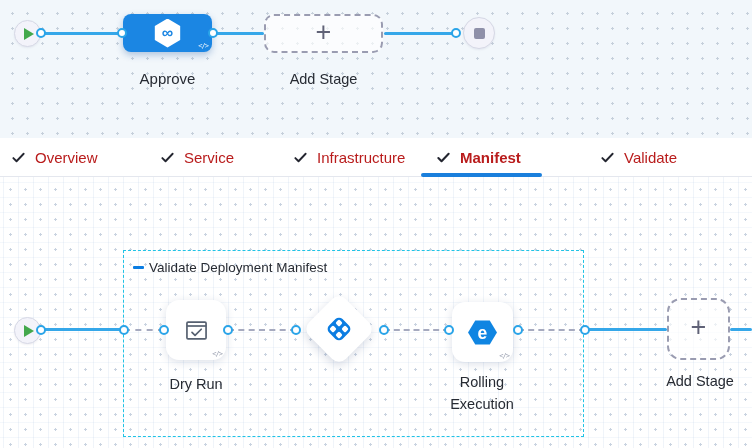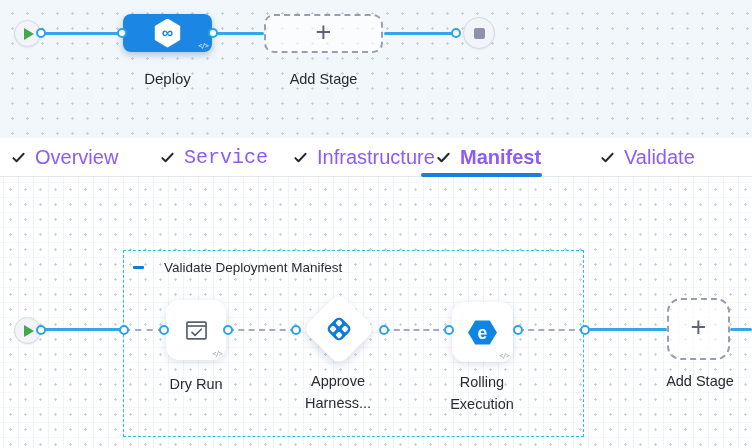--- a/index.html
+++ b/index.html
@@ -58,30 +58,30 @@
 
   
   .nlabel { position:absolute; text-align:center; font-size:14.5px; color:#272b33;
     line-height:22px; z-index:2; }
   .nlabel.big { font-size:15px; }
 
   
   .tabbar { position:absolute; left:0; top:138px; width:752px; height:39px; background:#fff;
     border-bottom:1px solid #e4e7ee; z-index:5; }
   .tab { position:absolute; top:0; height:38px; display:flex; align-items:center; gap:9px;
-    font-size:20px; color:#8b5cf6; cursor:pointer; }
+    font-size:15px; color:#b91c1c; cursor:pointer; }
   .tab.active { font-weight:bold; }
   .tab-underline { position:absolute; left:421px; bottom:-1px; width:121px; height:4px;
     background:#1a7fdc; border-radius:3px; z-index:6; }
 
   
   .step-group { position:absolute; left:123px; top:73px; width:461px; height:187px;
     border:1px dashed #20c3e6; z-index:0; }
   .group-hdr { position:absolute; left:133px; top:83px; display:flex; align-items:center;
-    gap:20px; z-index:2; }
+    gap:5px; z-index:2; }
   .minus-bar { width:11px; height:3px; background:#0b7de2; border-radius:1px; cursor:pointer; }
   .group-label { font-size:13.5px; color:#272b33; }
 
   
   .step-card { position:absolute; background:#fff; border-radius:13px;
     box-shadow:0 2px 8px rgba(40,60,110,0.16); z-index:3;
     display:flex; align-items:center; justify-content:center; cursor:pointer; }
   .diamond { position:absolute; left:313px; top:126px; width:52px; height:52px;
     background:#fff; border-radius:10px; transform:rotate(45deg);
     box-shadow:2px 3px 10px rgba(40,60,110,0.18); z-index:2; cursor:pointer; }
@@ -101,21 +101,21 @@
     <div class="round-node" style="left:14px; top:20px; width:27px; height:27px;">
       <div class="play-tri"></div>
     </div>
 
     <div class="stage-node">
       <div class="hex">
         <span>∞</span>
       </div>
       <span class="yaml-badge">&lt;/&gt;</span>
     </div>
-    <div class="nlabel big" style="left:123px; top:68px; width:89px;">Deploy</div>
+    <div class="nlabel big" style="left:123px; top:68px; width:89px;">Approve</div>
 
     <div class="add-box" style="left:264px; top:14px; width:119px; height:39px; border-radius:10px;">
       <span class="plus">+</span>
     </div>
     <div class="nlabel" style="left:264px; top:68px; width:119px;text-align:center;">Add Stage</div>
 
     <div class="round-node" style="left:463px; top:17px; width:32px; height:32px;">
       <div class="stop-sq"></div>
     </div>
 
@@ -125,21 +125,21 @@
     <div class="ring" style="left:451px; top:28px;"></div>
   </div>
 
   <div class="tabbar">
     <div class="tab" style="left:11px;">
       <svg width="15" height="15" viewBox="0 0 16 16">
           <path d="M2.5 8.6l3.4 3.4L13.5 4" fill="none" stroke="#23252f" stroke-width="2" stroke-linecap="round" stroke-linejoin="round"></path>
         </svg>
       <span>Overview</span>
     </div>
-    <div class="tab" style="left:160px;font-family:Liberation Mono, monospace;">
+    <div class="tab" style="left:160px;">
       <svg width="15" height="15" viewBox="0 0 16 16">
           <path d="M2.5 8.6l3.4 3.4L13.5 4" fill="none" stroke="#23252f" stroke-width="2" stroke-linecap="round" stroke-linejoin="round"></path>
         </svg>
       <span>Service</span>
     </div>
     <div class="tab" style="left:293px;">
       <svg width="15" height="15" viewBox="0 0 16 16">
           <path d="M2.5 8.6l3.4 3.4L13.5 4" fill="none" stroke="#23252f" stroke-width="2" stroke-linecap="round" stroke-linejoin="round"></path>
         </svg>
       <span>Infrastructure</span>
@@ -192,21 +192,20 @@
     <div class="diamond"></div>
     <svg class="diamond-icon" viewBox="0 0 30 30">
       <rect x="5.5" y="5.5" width="19" height="19" rx="5" transform="rotate(45 15 15)" fill="#0b7de2"></rect>
       <g transform="rotate(45 15 15)" fill="#ffffff">
         <rect x="8.1" y="8.1" width="5.3" height="5.3" rx="1.5"></rect>
         <rect x="16.6" y="8.1" width="5.3" height="5.3" rx="1.5"></rect>
         <rect x="8.1" y="16.6" width="5.3" height="5.3" rx="1.5"></rect>
         <rect x="16.6" y="16.6" width="5.3" height="5.3" rx="1.5"></rect>
       </g>
     </svg>
-    <div class="nlabel" style="left:288px; top:193px; width:100px;">Approve Harness...</div>
 
     <div class="step-card" style="left:452px; top:125px; width:61px; height:60px;">
       <svg width="31" height="31" viewBox="0 0 30 30">
         <polygon points="8,3.5 22,3.5 29,15 22,26.5 8,26.5 1,15" fill="#0f85e2"></polygon>
         <text x="15" y="21" text-anchor="middle" font-size="17" font-weight="bold" fill="#ffffff">e</text>
       </svg>
       <span class="yaml-badge gray">&lt;/&gt;</span>
     </div>
     <div class="nlabel" style="left:427px; top:194px; width:110px;">Rolling Execution</div>
 

